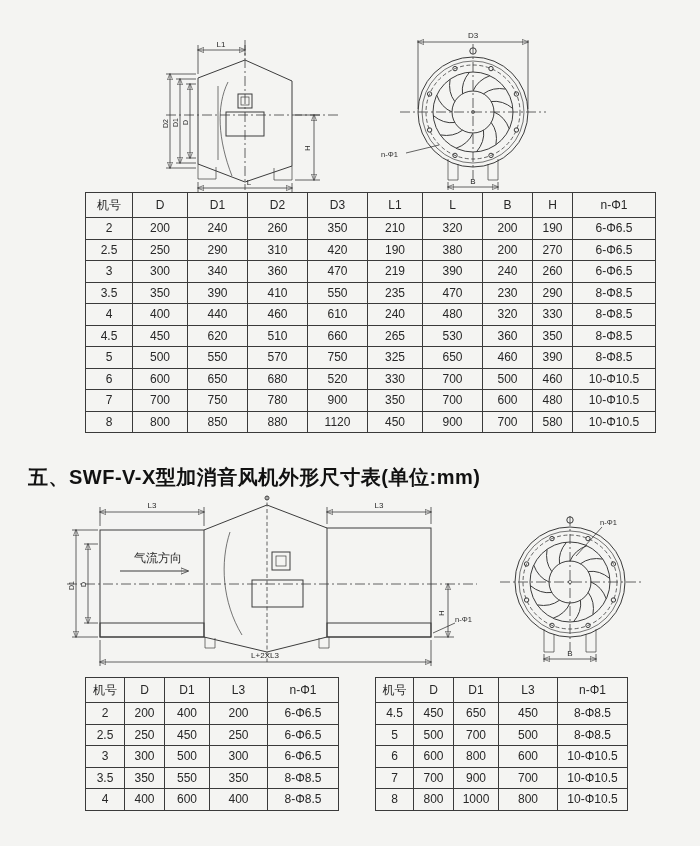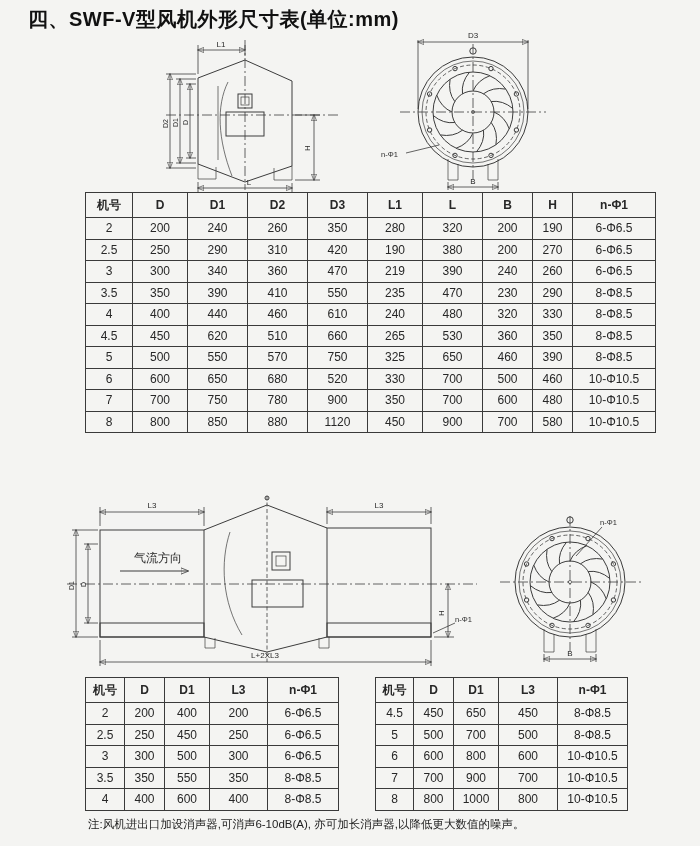--- a/index.html
+++ b/index.html
@@ -2,36 +2,35 @@
 <html><head>
 <meta charset="utf-8">
 <style>
   html,body{margin:0;padding:0;}
   body{background:#e9e9e7;font-family:"Liberation Sans","DejaVu Sans",sans-serif;}
   #page{position:relative;width:700px;height:846px;background:#f4f4f2;color:#1e1e1e;overflow:hidden;}
   .sec-title{position:absolute;left:28px;font-size:20px;font-weight:700;letter-spacing:0.5px;color:#111;white-space:nowrap;}
   .note{position:absolute;left:88px;font-size:11.5px;color:#222;white-space:nowrap;}
   table{border-collapse:collapse;table-layout:fixed;position:absolute;background:#f4f4f2;}
   th,td{border:1px solid #3a3a3a;text-align:center;font-size:12px;color:#272727;padding:0;white-space:nowrap;overflow:hidden;}
-  th{height:24px;font-weight:700;}
+  th{height:24px;font-weight:400;}
   td{height:20.5px;font-weight:400;}
   svg{position:absolute;overflow:visible;}
   svg path,svg line,svg circle,svg rect,svg polyline{stroke:#3c3c3c;stroke-width:1;fill:none;}
   svg text{fill:#2a2a2a;stroke:none;font-family:"Liberation Sans","DejaVu Sans",sans-serif;}
   .cl{stroke-dasharray:10 3 2 3;stroke-width:0.8;}
   .dash{stroke-dasharray:4 2.5;stroke-width:0.8;}
   .dim{stroke-width:0.8;}
   .thin{stroke-width:0.7;}
 </style>
 </head>
 <body>
 
 <div id="page">
 
-  <div class="sec-title" style="top:6px;">四、SWF-V型风机外形尺寸表(单位:mm)</div>
 
   <svg style="left:140px;top:36px;" width="210" height="158" viewBox="0 0 210 158">
     <defs>
       <marker id="ar1" viewBox="0 0 10 10" refX="9" refY="5" markerWidth="8" markerHeight="8" orient="auto-start-reverse">
           <path d="M0,1L10,5L0,9z" fill="#3c3c3c" stroke="none"></path>
         </marker>
       <pattern id="hz1" width="4" height="4" patternUnits="userSpaceOnUse">
           <path d="M0,2H4" stroke="#4a4a4a" stroke-width="0.8"></path>
         </pattern>
     </defs>
@@ -159,21 +158,21 @@
           <th>n-Φ1</th>
         </tr>
       </thead>
       <tbody>
         <tr>
           <td>2</td>
           <td>200</td>
           <td>240</td>
           <td>260</td>
           <td>350</td>
-          <td>280</td>
+          <td>210</td>
           <td>320</td>
           <td>200</td>
           <td>190</td>
           <td>6-Φ6.5</td>
         </tr>
         <tr>
           <td>2.5</td>
           <td>250</td>
           <td>290</td>
           <td>310</td>
@@ -277,20 +276,21 @@
           <td>450</td>
           <td>900</td>
           <td>700</td>
           <td>580</td>
           <td>10-Φ10.5</td>
         </tr>
       </tbody>
     </table>
 
 
+  <div class="sec-title" style="top:464px;">五、SWF-V-X型加消音风机外形尺寸表(单位:mm)</div>
 
   <svg style="left:62px;top:492px;" width="420" height="180" viewBox="0 0 420 180">
     <defs>
       <marker id="ar3" viewBox="0 0 10 10" refX="9" refY="5" markerWidth="8" markerHeight="8" orient="auto-start-reverse">
           <path d="M0,1L10,5L0,9z" fill="#3c3c3c" stroke="none"></path>
         </marker>
       <pattern id="hz3" width="4" height="4" patternUnits="userSpaceOnUse">
           <path d="M0,2H4" stroke="#4a4a4a" stroke-width="0.8"></path>
         </pattern>
       <pattern id="xh3" width="5" height="5" patternUnits="userSpaceOnUse">
@@ -507,15 +507,14 @@
         <tr>
           <td>8</td>
           <td>800</td>
           <td>1000</td>
           <td>800</td>
           <td>10-Φ10.5</td>
         </tr>
       </tbody>
     </table>
 
-  <div class="note" style="top:817px;">注:风机进出口加设消声器,可消声6-10dB(A), 亦可加长消声器,以降低更大数值的噪声。</div>
 
 </div>
 
 </body></html>

